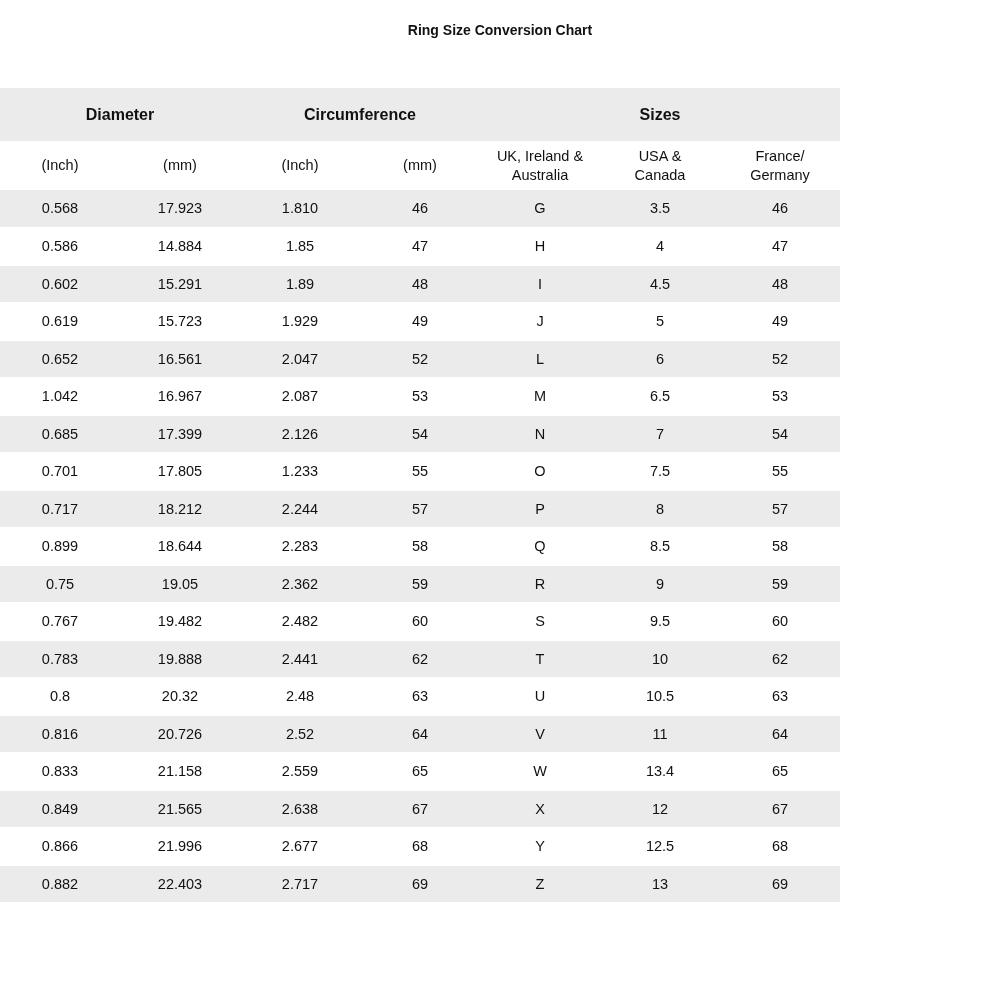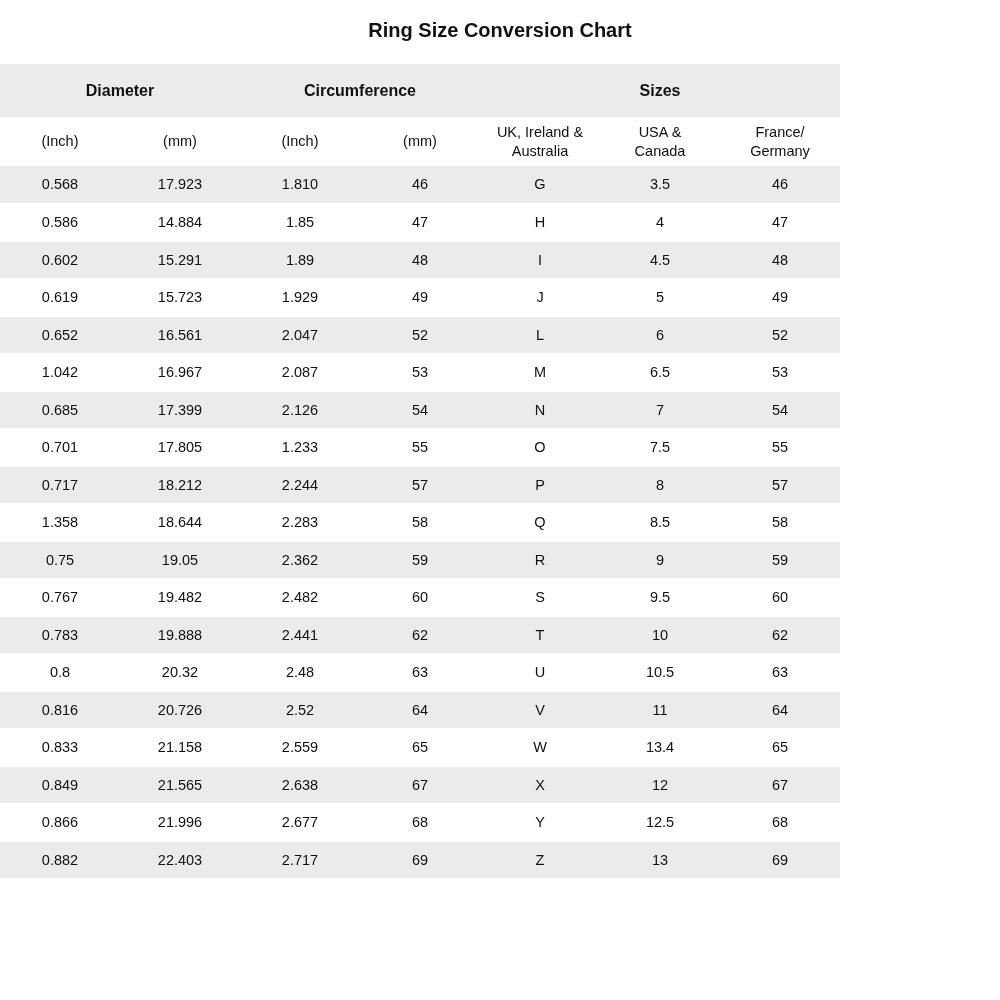--- a/index.html
+++ b/index.html
@@ -7,28 +7,28 @@
   html, body { margin:0; padding:0; }
   body {
     width:1000px; height:1000px;
     background:var(--bg);
     color:var(--text);
     font-family:"Liberation Sans", sans-serif;
   }
   .title {
     padding-top:18px;
     height:42px;
-    font-size:20px;
+    font-size:14px;
     line-height:24px;
     font-weight:700;
     text-align:center;
   }
   table {
     width:840px;
-    margin-top:22px;
+    margin-top:46px;
     border-collapse:collapse;
     table-layout:fixed;
   }
   th, td { text-align:center; vertical-align:middle; font-weight:400; padding:0; }
   thead tr.group-row th {
     height:53px;
     background:var(--stripe);
     font-size:16px;
     font-weight:700;
   }
@@ -145,21 +145,21 @@
       <tr>
         <td>0.717</td>
         <td>18.212</td>
         <td>2.244</td>
         <td>57</td>
         <td>P</td>
         <td>8</td>
         <td>57</td>
       </tr>
       <tr>
-        <td>1.358</td>
+        <td>0.899</td>
         <td>18.644</td>
         <td>2.283</td>
         <td>58</td>
         <td>Q</td>
         <td>8.5</td>
         <td>58</td>
       </tr>
       <tr>
         <td>0.75</td>
         <td>19.05</td>

